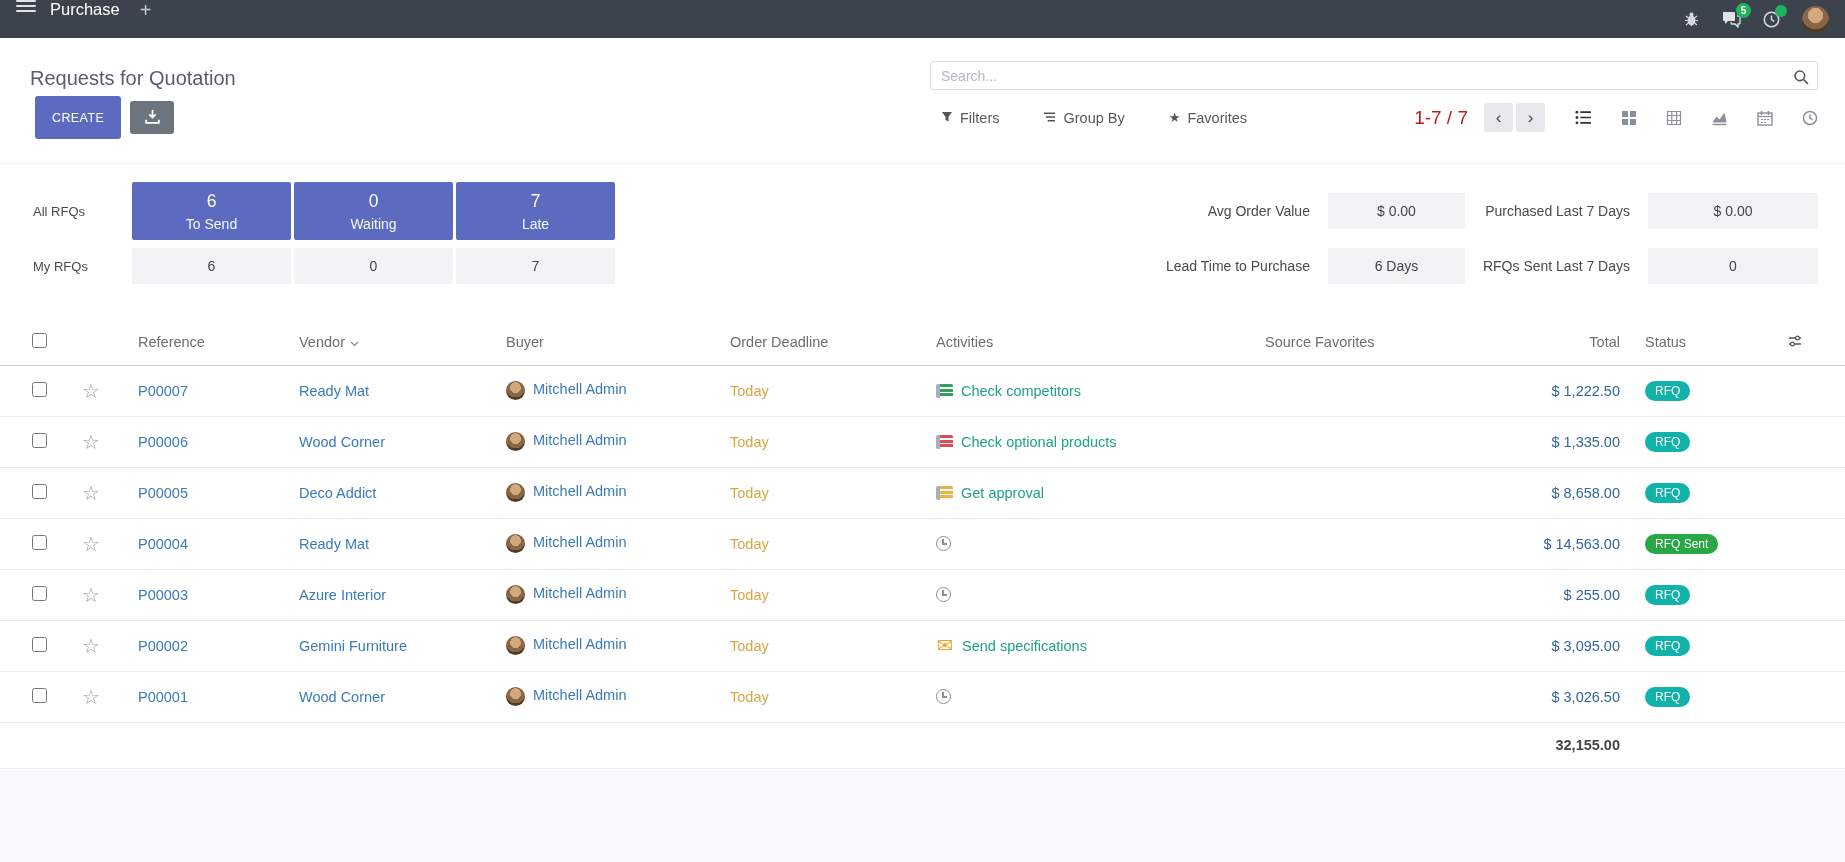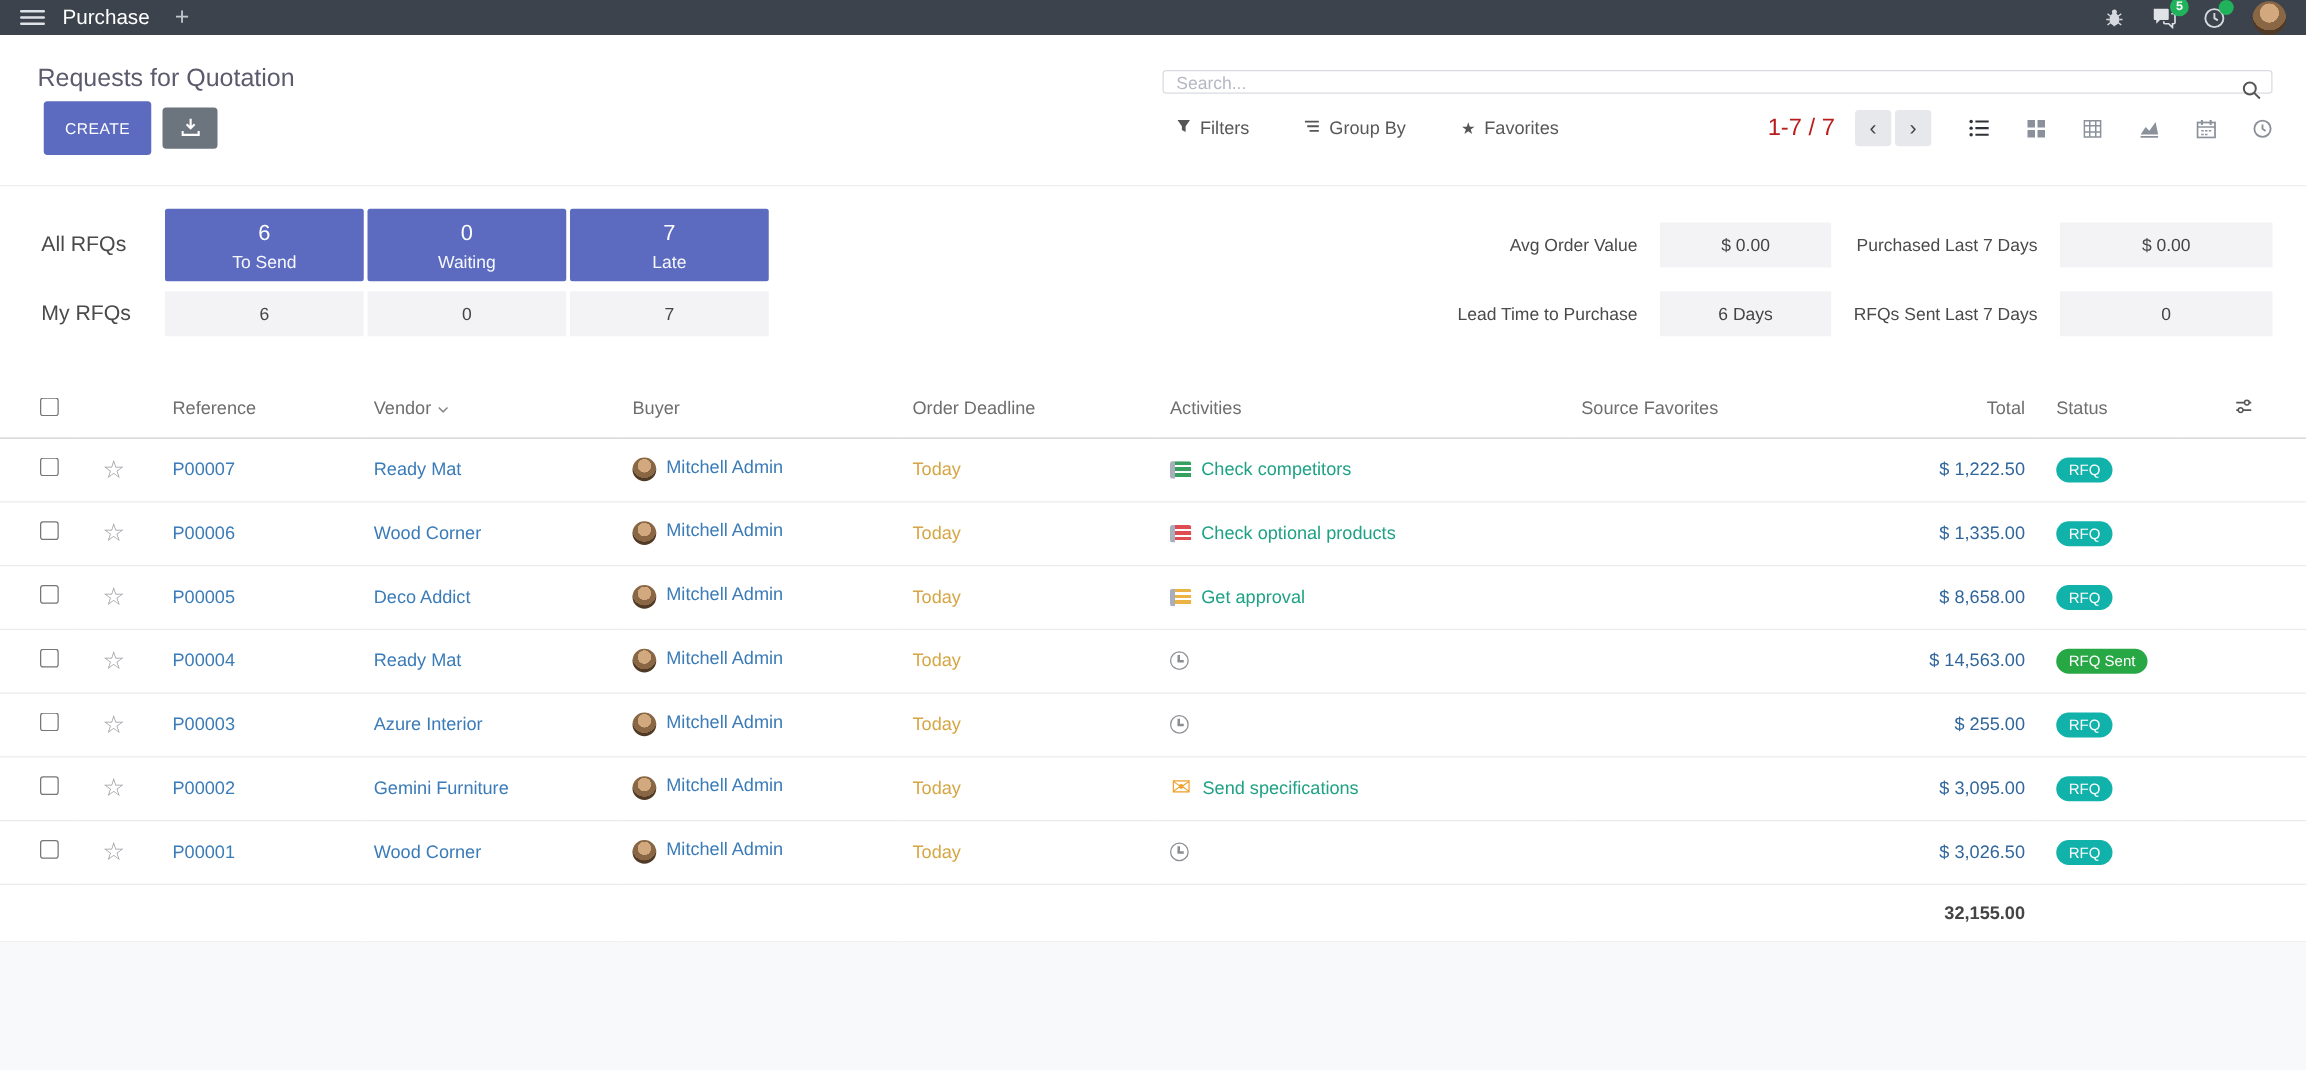--- a/index.html
+++ b/index.html
@@ -10,39 +10,39 @@
     font-size:14px;color:#4c4c4c;position:relative;
   }
   :root{
     --accent:#5c6bc0; --topbar-bg:#3d434d; --link:#3a7bb8; --monetary:#31669c;
     --activity-link:#1fa185; --deadline-warning:#d6a644; --badge-teal:#10b2aa;
     --badge-green:#28a745; --notify-green:#21b35c;
   }
   a{text-decoration:none;cursor:pointer}
 
   
-  .topbar{height:28px;background:var(--topbar-bg);display:flex;align-items:center;padding:0 16px;color:#fff}
+  .topbar{height:38px;background:var(--topbar-bg);display:flex;padding:0 16px;color:#fff}
   .menu-btn{width:20px;display:flex;flex-direction:column;gap:3px;cursor:pointer;margin-right:14px}
   .menu-btn span{height:2px;background:#dfe2e6;border-radius:1px}
   .app-name{font-size:16.5px;color:#fff;font-weight:400;cursor:pointer}
   .tab-plus{margin-left:20px;font-size:20px;color:#c3c7cd;cursor:pointer;line-height:1}
   .topbar-right{margin-left:auto;display:flex;align-items:center;gap:22px}
   .tb-icon{position:relative;display:flex;align-items:center;cursor:pointer}
   .tb-badge{position:absolute;top:-8px;right:-10px;background:var(--notify-green);color:#fff;font-size:10px;
     font-weight:700;border-radius:8px;min-width:15px;height:15px;line-height:15px;text-align:center;padding:0 3px}
   .tb-dot{position:absolute;top:-6px;right:-7px;background:var(--notify-green);border-radius:50%;width:12px;height:12px}
   .avatar{width:27px;height:27px;border-radius:50%;cursor:pointer;
     background:radial-gradient(circle at 50% 35%, #d2a97f 0 34%, #8a6744 35% 62%, #503a26 63%)}
 
   
   .control-panel{padding:16px 27px 24px 30px;border-bottom:1px solid #ededf2}
   .cp-row1{display:flex;align-items:flex-end}
   .page-title{flex:1;font-size:20px;font-weight:400;color:#5c5b6e;margin-top:8px}
   .searchbox{position:relative;width:888px;margin-top:7px}
-  .searchbox input{width:100%;height:19px;border:1px solid #d9dbe2;border-radius:3px;padding:0 36px 0 10px;
+  .searchbox input{width:100%;height:29px;border:1px solid #d9dbe2;border-radius:3px;padding:0 36px 0 10px;
     font-size:14px;color:#444;outline:none;font-family:inherit;background:#fff}
   .searchbox input::placeholder{color:#b4b8c2}
   .search-icon{position:absolute;right:9px;top:8px;cursor:pointer}
   .cp-row2{display:flex;align-items:center;margin-top:6px}
   .cp-buttons{flex:1;display:flex;align-items:center;gap:9px;padding-left:5px}
   .btn-create{background:var(--accent);color:#fff;border:none;border-radius:3px;height:43px;padding:0 17px;
     font-size:12.5px;letter-spacing:.4px;font-weight:500;cursor:pointer;font-family:inherit}
   .btn-export{background:#6c747e;color:#fff;border:none;border-radius:3px;height:33px;width:44px;cursor:pointer;
     display:flex;align-items:center;justify-content:center}
   .cp-tools{width:888px;display:flex;align-items:center}
@@ -55,21 +55,21 @@
     font-size:17px;line-height:1;cursor:pointer;font-family:inherit}
   .pg-btn + .pg-btn{margin-left:3px}
   .view-switcher{display:flex;align-items:center;gap:29px;margin-left:30px}
   .vs-btn{cursor:pointer;color:#8b919a;display:flex;align-items:center}
   .vs-btn.active{color:#2f3338}
 
   
   .dashboard{display:flex;padding:18px 27px 0 33px;height:120px}
   .dash-grid{display:grid;grid-template-columns:96px 159px 159px 159px;grid-template-rows:58px 36px;
     gap:8px 3px;align-items:center}
-  .dash-label{font-size:17px;color:#4a4a4a;cursor:pointer}
+  .dash-label{font-size:13px;color:#4a4a4a;cursor:pointer}
   .card{background:var(--accent);color:#fff;height:58px;border-radius:2px;display:flex;flex-direction:column;
     align-items:center;justify-content:center;cursor:pointer}
   .card .num{font-size:17.5px;margin-bottom:4px}
   .card .lbl{font-size:14px;opacity:.95}
   .mycell{background:#f3f3f6;height:36px;display:flex;align-items:center;justify-content:center;color:#444;cursor:pointer}
   .dash-stats{margin-left:auto;display:grid;grid-template-columns:auto 137px auto 170px;
     grid-template-rows:58px 36px;gap:8px 18px;align-items:center}
   .stat-label{text-align:right;color:#4a4a4a;font-size:14px}
   .stat-value{background:#f3f3f6;height:36px;display:flex;align-items:center;justify-content:center;color:#444}
 

